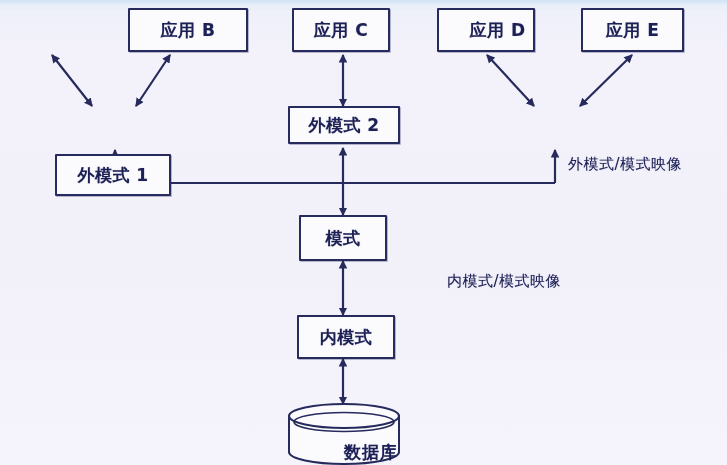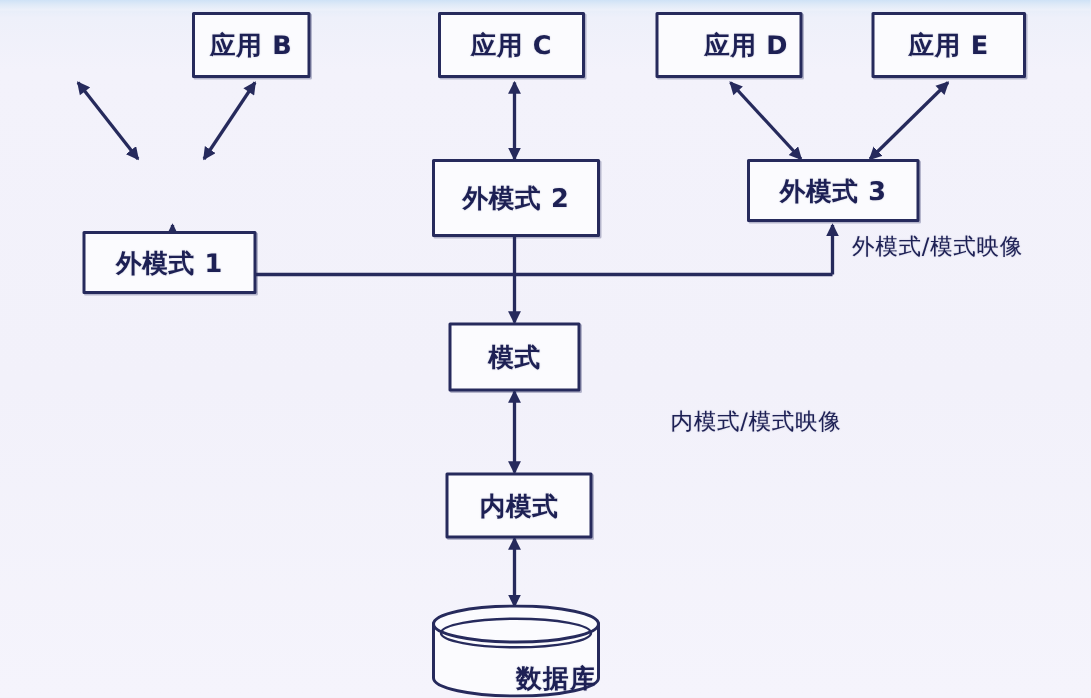--- a/index.html
+++ b/index.html
@@ -127,47 +127,44 @@
     </g>
 
     <g stroke="#262a5c" stroke-width="2.2" fill="none">
       <path d="M115,183 L555,183"></path>
       <line x1="115" y1="183" x2="115" y2="150" marker-end="url(#arrEnd)"></line>
       <line x1="555" y1="183" x2="555" y2="150" marker-end="url(#arrEnd)"></line>
     </g>
   </svg>
 
 
-  <div class="node app-node" style="left:128px; top:8px; width:79px; height:44px;">
+  <div class="node app-node" style="left:128px; top:8px; width:120px; height:44px;">
     <span class="label">应用 B</span>
   </div>
 
   <div class="node app-node" style="left:292px; top:8px; width:98px; height:44px;justify-content:center;">
     <span class="label">应用 C</span>
   </div>
 
   <div class="node app-node" style="left:437px; top:8px; width:98px; height:44px;padding-left:23px;">
     <span class="label">应用 D</span>
   </div>
 
   <div class="node app-node" style="left:581px; top:8px; width:103px; height:44px;">
     <span class="label">应用 E</span>
   </div>
 
   <div class="node schema-node" style="left:55px; top:106px; width:116px; height:42px;margin-top:48px;">
     <span class="label">外模式 1</span>
   </div>
 
-  <div class="node schema-node" style="left:288px; top:106px; width:112px; height:52px;">
+  <div class="node schema-node" style="left:288px; top:106px; width:112px; height:38px;">
     <span class="label">外模式 2</span>
   </div>
 
-  <div class="node schema-node" style="left:498px; top:106px; width:115px; height:42px;">
-    <span class="label">外模式 3</span>
-  </div>
 
   <div class="node mode-node" style="left:299px; top:215px; width:88px; height:46px;">
     <span class="label">模式</span>
   </div>
 
   <div class="node mode-node" style="left:297px; top:315px; width:98px; height:44px;">
     <span class="label">内模式</span>
   </div>
 
   <div class="db-node" style="left:286px; top:403px; width:116px; height:62px;">

